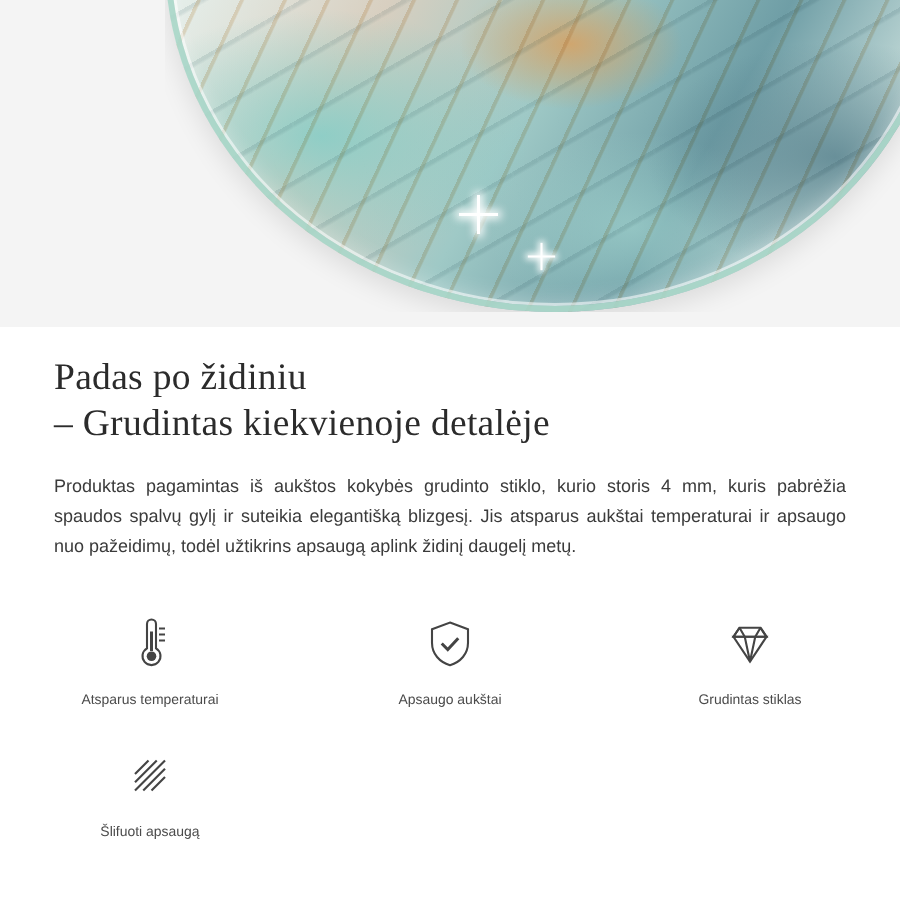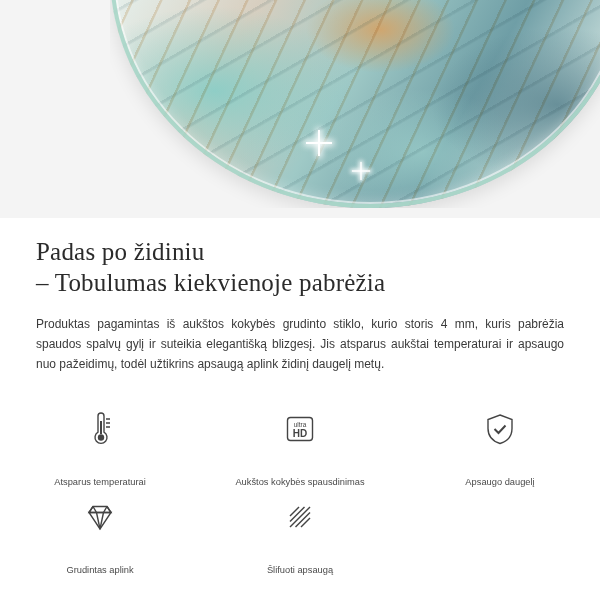--- a/index.html
+++ b/index.html
@@ -145,21 +145,21 @@
     padding-top: 6px;
   }
   .feature-icon {
     width: 46px;
     height: 46px;
     display: flex;
     align-items: center;
     justify-content: center;
   }
   .feature-label {
-    margin-top: 24px;
+    margin-top: 8px;
     font-size: 9.3px;
     color: #4a4a4a;
     text-align: left;
     line-height: 12px;
     max-width: 150px;
   }
   svg { display: block; }
 </style>
 </head>
 <body>
@@ -174,69 +174,59 @@
         <div class="disc-edge"></div>
       </div>
       <span class="sparkle sparkle-1"></span>
       <span class="sparkle sparkle-2"></span>
     </div>
   </div>
 
   <div class="content">
     <h1 class="headline">
       <span>Padas po židiniu</span>
-      <span class="line2">– Tobulumas kiekvienoje pabrėžia</span>
+      <span class="line2">– Grudintas kiekvienoje detalėje</span>
     </h1>
     <p class="paragraph">Produktas pagamintas iš aukštos kokybės grudinto stiklo, kurio storis 4 mm, kuris pabrėžia spaudos spalvų gylį ir suteikia elegantišką blizgesį. Jis atsparus aukštai temperaturai ir apsaugo nuo pažeidimų, todėl užtikrins apsaugą aplink židinį daugelį metų.</p>
   </div>
 
   <div class="features">
 
     <div class="feature">
       <span class="feature-icon">
         <svg width="40" height="40" viewBox="0 0 40 40" fill="none" stroke="#444" stroke-width="1.4">
           <path d="M18 7a3 3 0 0 1 6 0v16.2a6 6 0 1 1-6 0V7z"></path>
           <path d="M21 12v13" stroke-width="2"></path>
           <circle cx="21" cy="28.5" r="3.2" fill="#444" stroke="none"></circle>
           <path d="M26 10h4M26 14h4M26 18h4"></path>
         </svg>
       </span>
       <span class="feature-label">Atsparus temperaturai</span>
     </div>
 
-    <div class="feature">
-      <span class="feature-icon">
-        <svg width="40" height="40" viewBox="0 0 40 40">
-          <rect x="7.5" y="8.5" width="25" height="23" rx="3" fill="none" stroke="#444" stroke-width="1.4"></rect>
-          <text x="20" y="18" font-family="Liberation Sans, sans-serif" font-size="6.4" fill="#444" text-anchor="middle">ultra</text>
-          <text x="20" y="28" font-family="Liberation Sans, sans-serif" font-size="10" font-weight="bold" fill="#444" text-anchor="middle">HD</text>
-        </svg>
-      </span>
-      <span class="feature-label">Aukštos kokybės spausdinimas</span>
-    </div>
 
     <div class="feature">
       <span class="feature-icon">
         <svg width="40" height="40" viewBox="0 0 40 40" fill="none" stroke="#444" stroke-width="1.4">
           <path d="M20 6l12 4.5v9c0 7.5-5 12.8-12 15-7-2.2-12-7.5-12-15v-9L20 6z"></path>
           <path d="M14.5 20l4 4 7-7.5" stroke-width="2"></path>
         </svg>
       </span>
-      <span class="feature-label">Apsaugo daugelį</span>
+      <span class="feature-label">Apsaugo aukštai</span>
     </div>
 
     <div class="feature">
       <span class="feature-icon">
         <svg width="40" height="40" viewBox="0 0 40 40" fill="none" stroke="#444" stroke-width="1.4">
           <path d="M9 15.5h22L20 32 9 15.5z"></path>
           <path d="M13 9.5h14l4 6H9l4-6z"></path>
           <path d="M13 9.5l-4 6M27 9.5l4 6M16.5 15.5L20 32l3.5-16.5M13 9.5l3.5 6M27 9.5l-3.5 6"></path>
         </svg>
       </span>
-      <span class="feature-label">Grudintas aplink</span>
+      <span class="feature-label">Grudintas stiklas</span>
     </div>
 
     <div class="feature">
       <span class="feature-icon">
         <svg width="40" height="40" viewBox="0 0 40 40" fill="none" stroke="#444" stroke-width="1.4">
           <path d="M10 30L30 10"></path>
           <path d="M10 24.5L24.5 10"></path>
           <path d="M15.5 30L30 15.5"></path>
           <path d="M10 19L19 10"></path>
           <path d="M21 30L30 21"></path>

